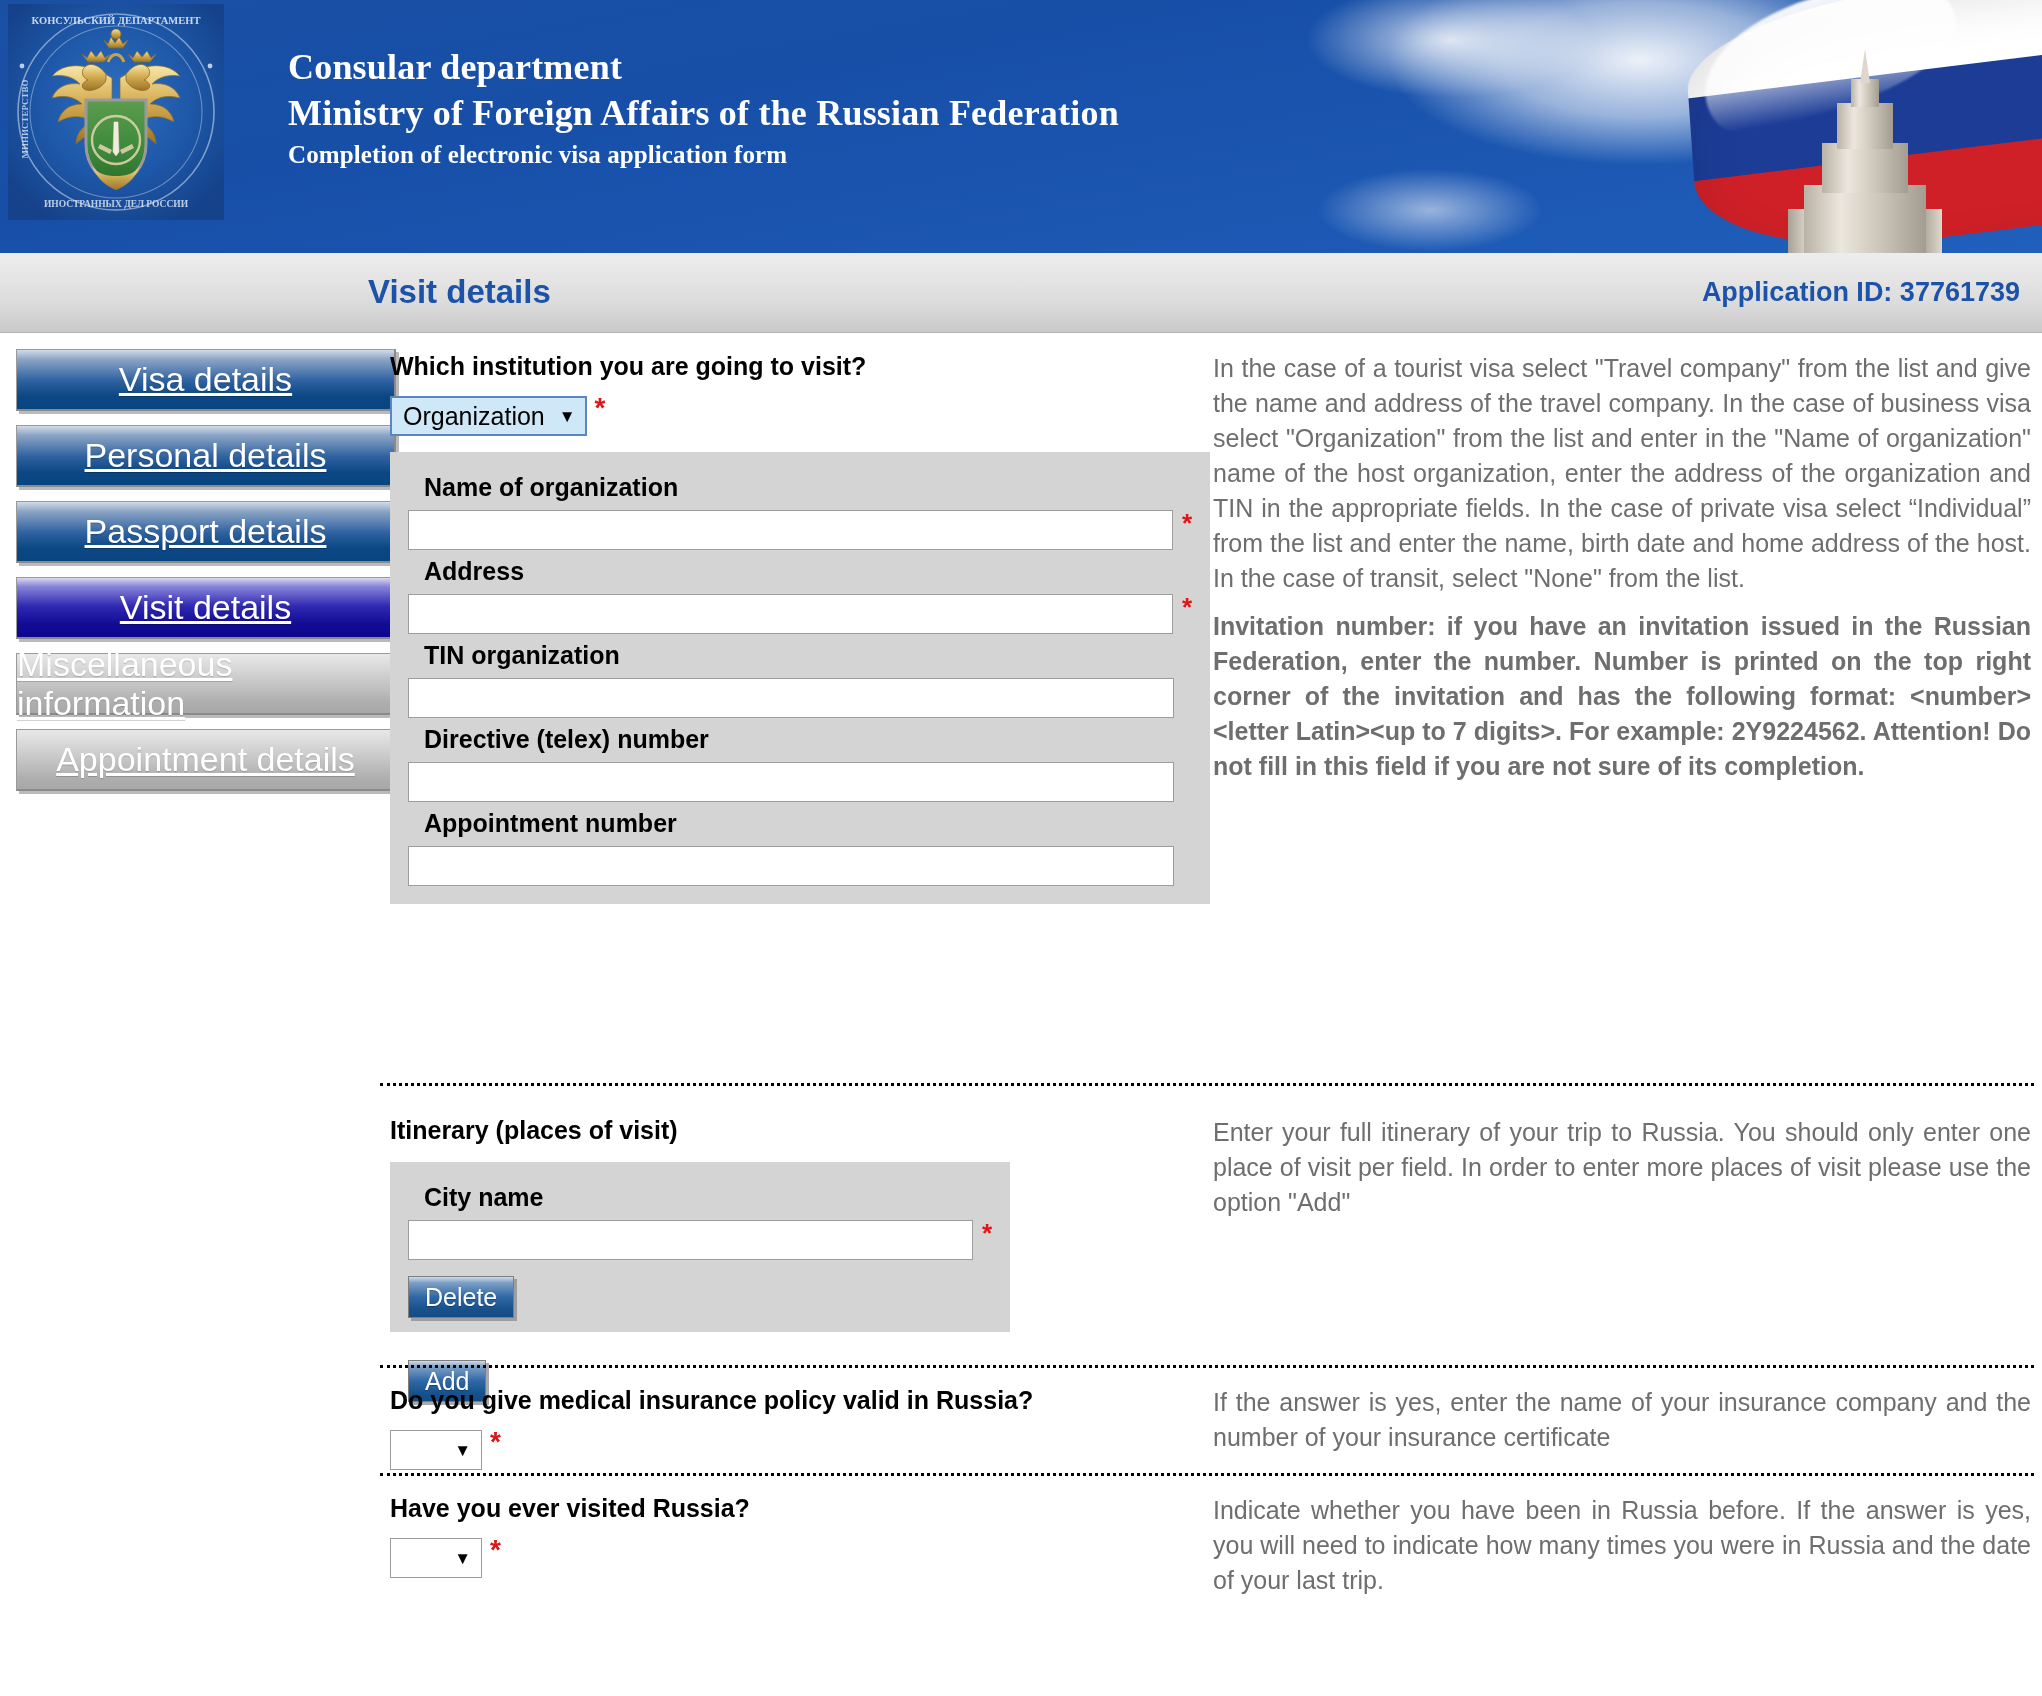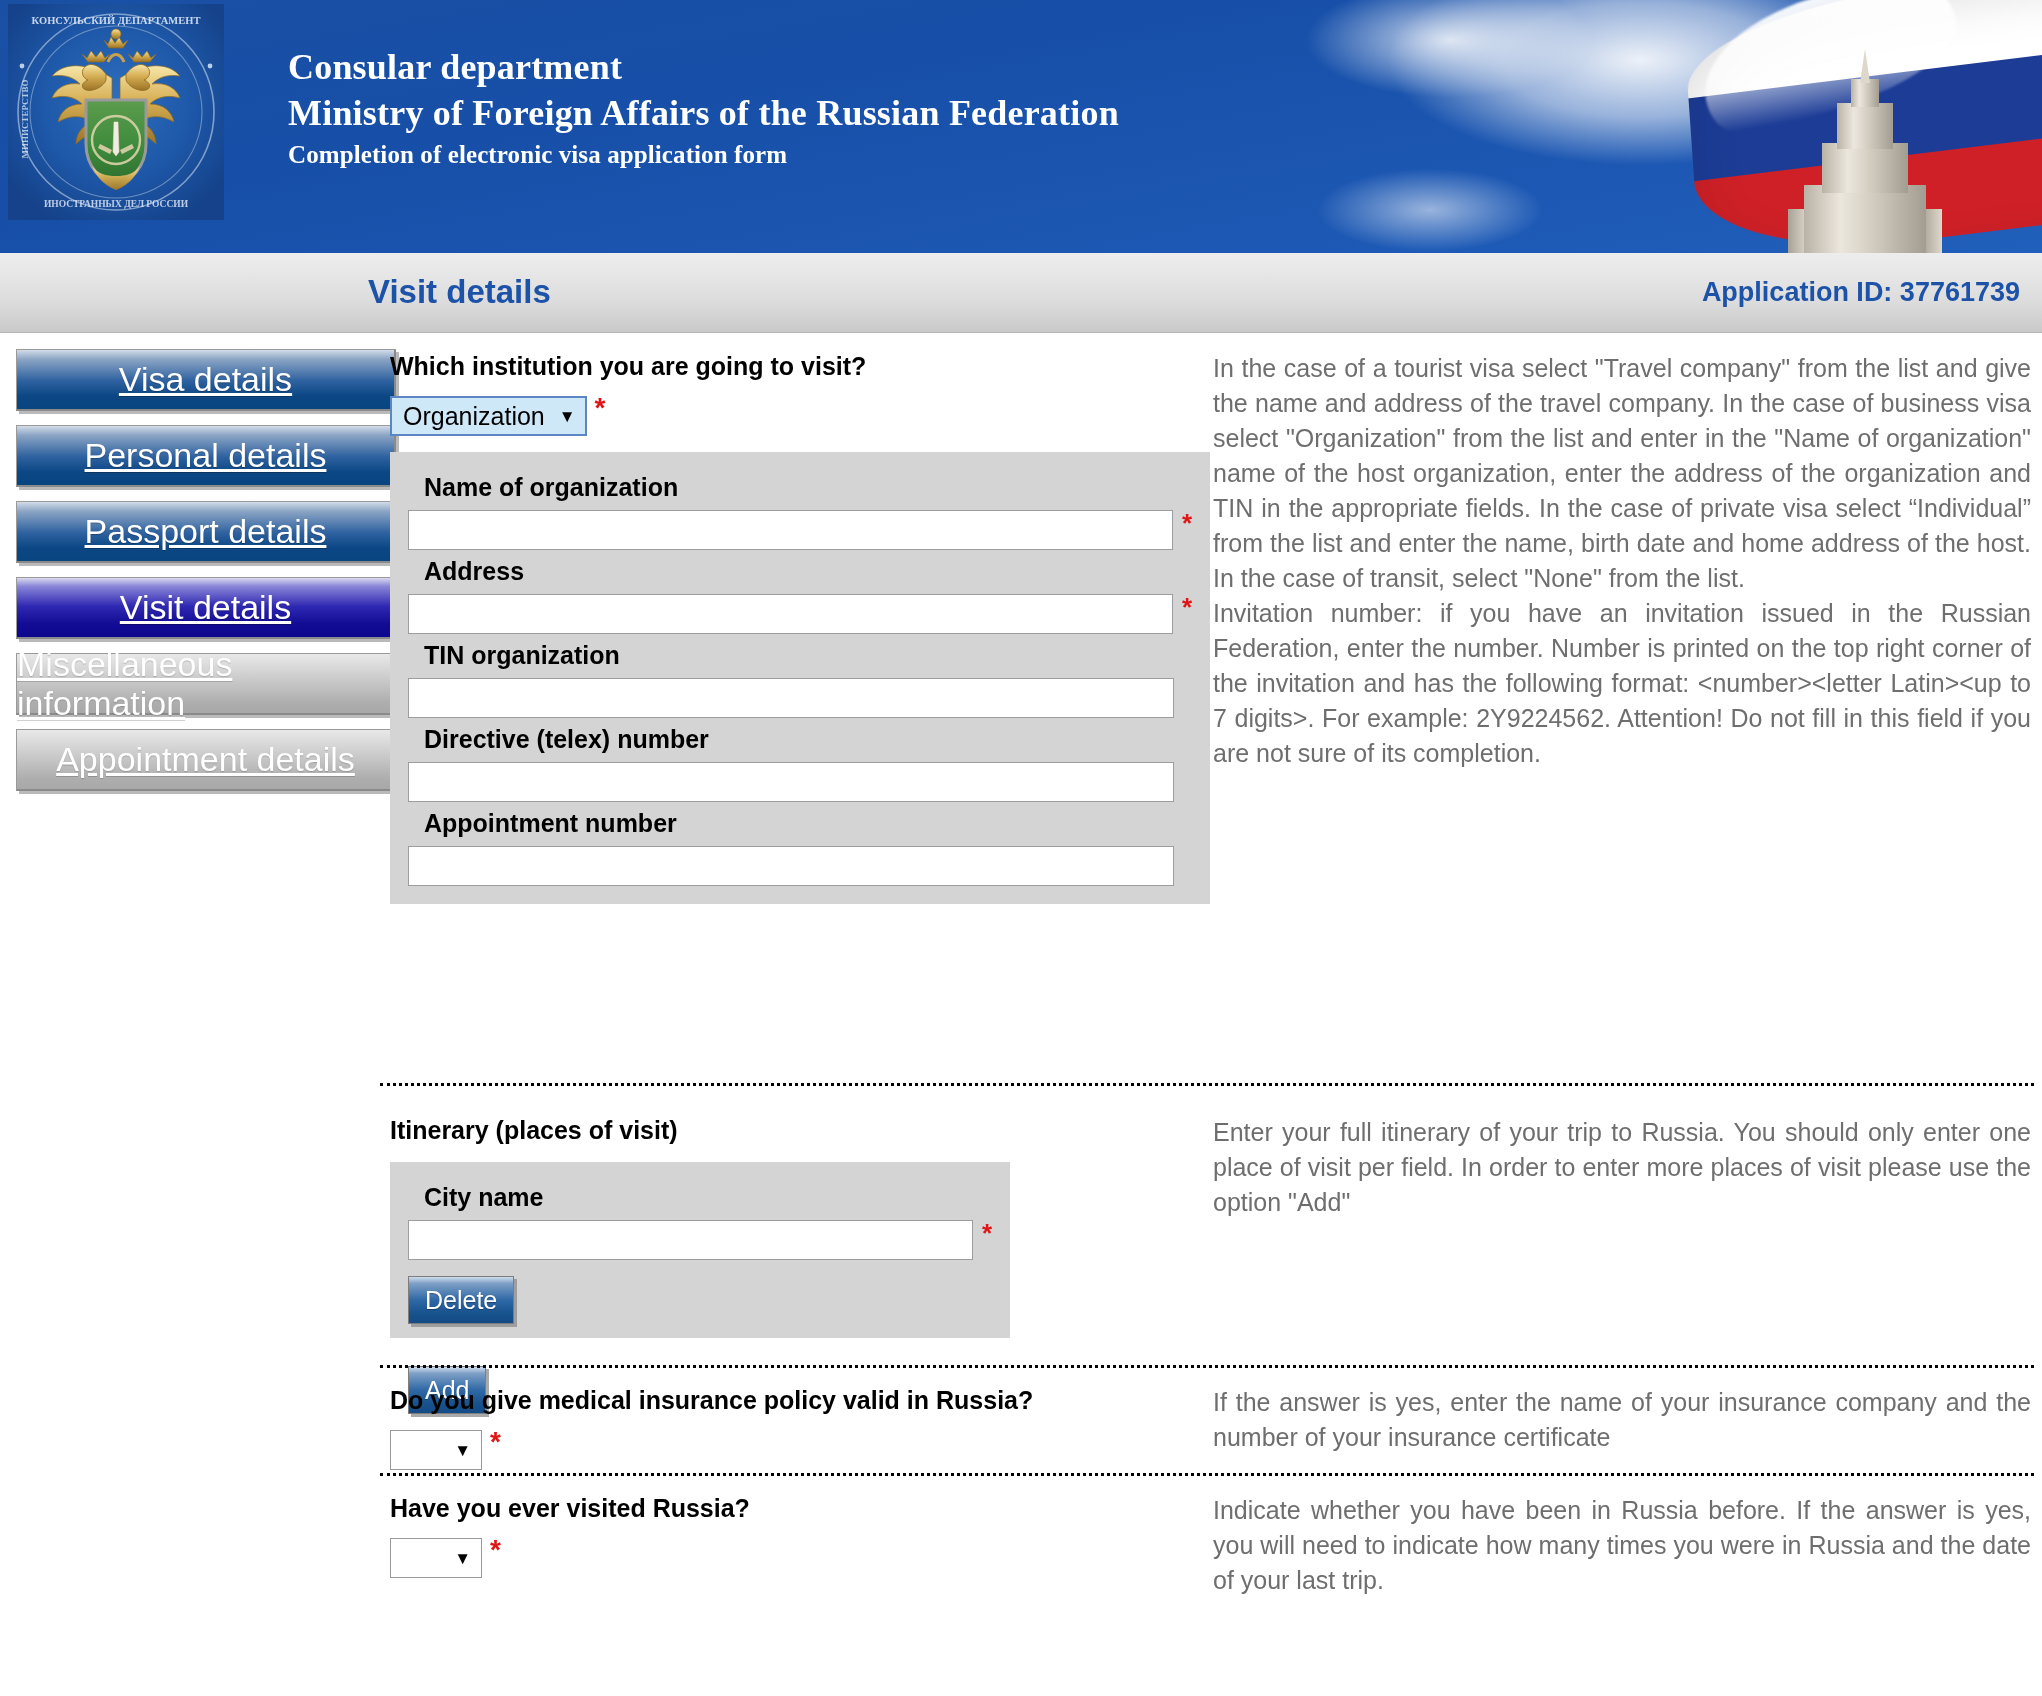--- a/index.html
+++ b/index.html
@@ -302,21 +302,21 @@
   .input-row .req-star {
     font-size: 26px;
     margin-left: 9px;
     margin-top: 0;
   }
 
   .btn3d {
     display: inline-flex;
     align-items: center;
     justify-content: center;
-    height: 48px;
+    height: 42px;
     padding: 11px 16px;
     box-sizing: border-box;
     color: #ffffff;
     font-size: 25px;
     border: 1px solid #7d7d7d;
     box-shadow: 3px 3px 0 rgba(140,140,140,0.75);
     background: linear-gradient(to bottom, #cfdced 0%, #7ea0c6 14%, #2f68a6 50%, #17528d 80%, #134b85 100%);
     cursor: pointer;
     user-select: none;
     text-shadow: 0 1px 1px rgba(0,0,0,0.3);
@@ -492,21 +492,21 @@
 
       <div class="field-label">Appointment number</div>
       <div class="input-row">
         <input class="txt-input" type="text" value="" style="">
       </div>
     </div>
   </div>
 
   <div class="sect help-col" style="top:18px;">
     <p class="help-text">In the case of a tourist visa select "Travel company" from the list and give the name and address of the travel company. In the case of business visa select "Organization" from the list and enter in the "Name of organization" name of the host organization, enter the address of the organization and TIN in the appropriate fields. In the case of private visa select “Individual” from the list and enter the name, birth date and home address of the host. In the case of transit, select "None" from the list.</p>
-    <p class="help-text" style="margin-top:0;">Invitation number: if you have an invitation issued in the Russian Federation, enter the number. Number is printed on the top right corner of the invitation and has the following format: &lt;number&gt;&lt;letter Latin&gt;&lt;up to 7 digits&gt;. For example: 2Y9224562. Attention! Do not fill in this field if you are not sure of its completion.</p>
+    <p class="help-text" style="margin-top:13px;font-weight:bold;">Invitation number: if you have an invitation issued in the Russian Federation, enter the number. Number is printed on the top right corner of the invitation and has the following format: &lt;number&gt;&lt;letter Latin&gt;&lt;up to 7 digits&gt;. For example: 2Y9224562. Attention! Do not fill in this field if you are not sure of its completion.</p>
   </div>
 
   <hr class="divider sect" style="left:380px; top:750px; width:1654px;">
 
   <div class="sect form-col" style="top:782px;">
     <div class="q-label">Itinerary (places of visit)</div>
 
     <div class="grey-box" style="width:620px; padding-bottom:14px;">
       <div class="field-label">City name</div>
       <div class="input-row">

